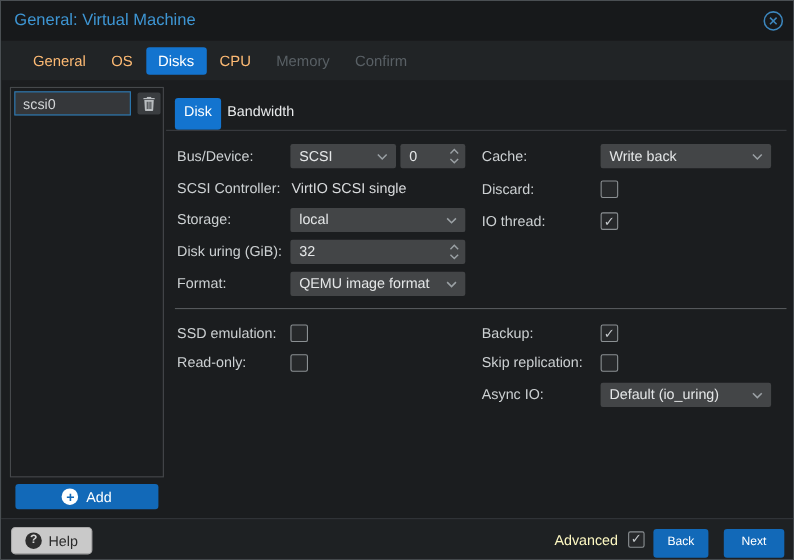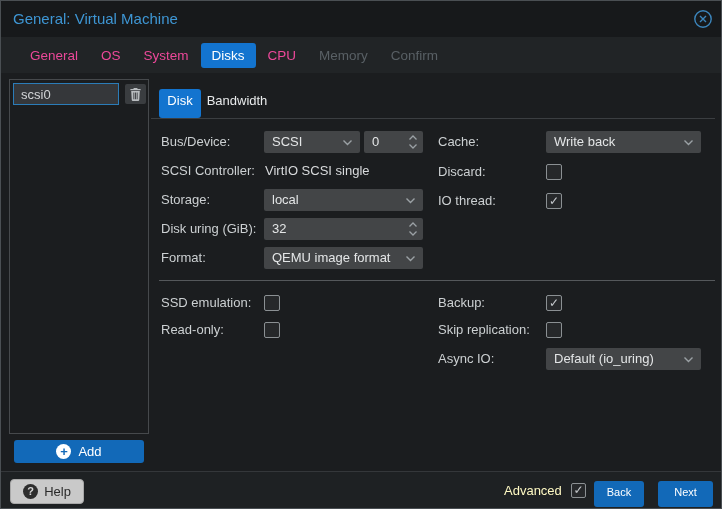--- a/index.html
+++ b/index.html
@@ -13,21 +13,21 @@
     border: 1px solid #4a4f53;
     overflow: hidden;
   }
 
   
   .titlebar { position:absolute; left:0; top:0; width:100%; height:36px; background:#17191b; }
   .title { position:absolute; left:12px; top:9px; font-size:15px; color:#3e96d4; }
   .close-btn { position:absolute; right:8px; top:8px; width:20px; height:20px; cursor:pointer; }
 
   .tabbar { position:absolute; left:0; top:36px; width:100%; height:36px; background:#212426; display:flex; align-items:center; padding-left:18px; }
-  .tab { padding:5px 11px; font-size:13.5px; color:#ec4899; border-radius:3px; margin-right:1px; cursor:pointer; }
+  .tab { padding:5px 11px; font-size:13.5px; color:#fdba74; border-radius:3px; margin-right:1px; cursor:pointer; }
   .tab.active { background:#1374cf; color:#ffffff; }
   .tab.disabled { color:#596065; }
 
   
   .left-panel { position:absolute; left:8px; top:78px; width:140px; height:355px; border:1px solid #46494c; background:#1b1d1f; }
   .disk-item-input { position:absolute; left:12px; top:82px; width:106px; height:22px; background:#35373a; border:1px solid #2b7cb8; color:#d3d5d7; font-size:13px; line-height:20px; padding:0 7px; }
   .trash-btn { position:absolute; left:124px; top:83px; width:21px; height:20px; background:#3a3d40; border-radius:2px; display:flex; align-items:center; justify-content:center; cursor:pointer; }
 
   .add-btn { position:absolute; left:13px; top:439px; width:130px; height:23px; background:#1269b8; border-radius:3px; color:#fff; font-size:13px; display:flex; align-items:center; justify-content:center; gap:7px; cursor:pointer; }
   .add-ic { display:inline-block; width:15px; height:15px; border-radius:50%; background:#ffffff; color:#1269b8; font-weight:bold; font-size:13px; line-height:15px; text-align:center; }
@@ -64,21 +64,20 @@
     <div class="title">General: Virtual Machine</div>
     <svg class="close-btn" viewBox="0 0 20 20">
       <circle cx="10" cy="10" r="8.2" fill="none" stroke="#3c86bd" stroke-width="1.4"></circle>
       <path d="M7 7 L13 13 M13 7 L7 13" stroke="#3c86bd" stroke-width="1.4"></path>
     </svg>
   </div>
 
   <div class="tabbar">
     <div class="tab">General</div>
     <div class="tab">OS</div>
-    <div class="tab">System</div>
     <div class="tab active">Disks</div>
     <div class="tab">CPU</div>
     <div class="tab disabled">Memory</div>
     <div class="tab disabled">Confirm</div>
   </div>
 
   <div class="left-panel"></div>
   <input class="disk-item-input" readonly="" value="scsi0" style="">
   <div class="trash-btn">
     <svg width="11" height="13" viewBox="0 0 11 13">

